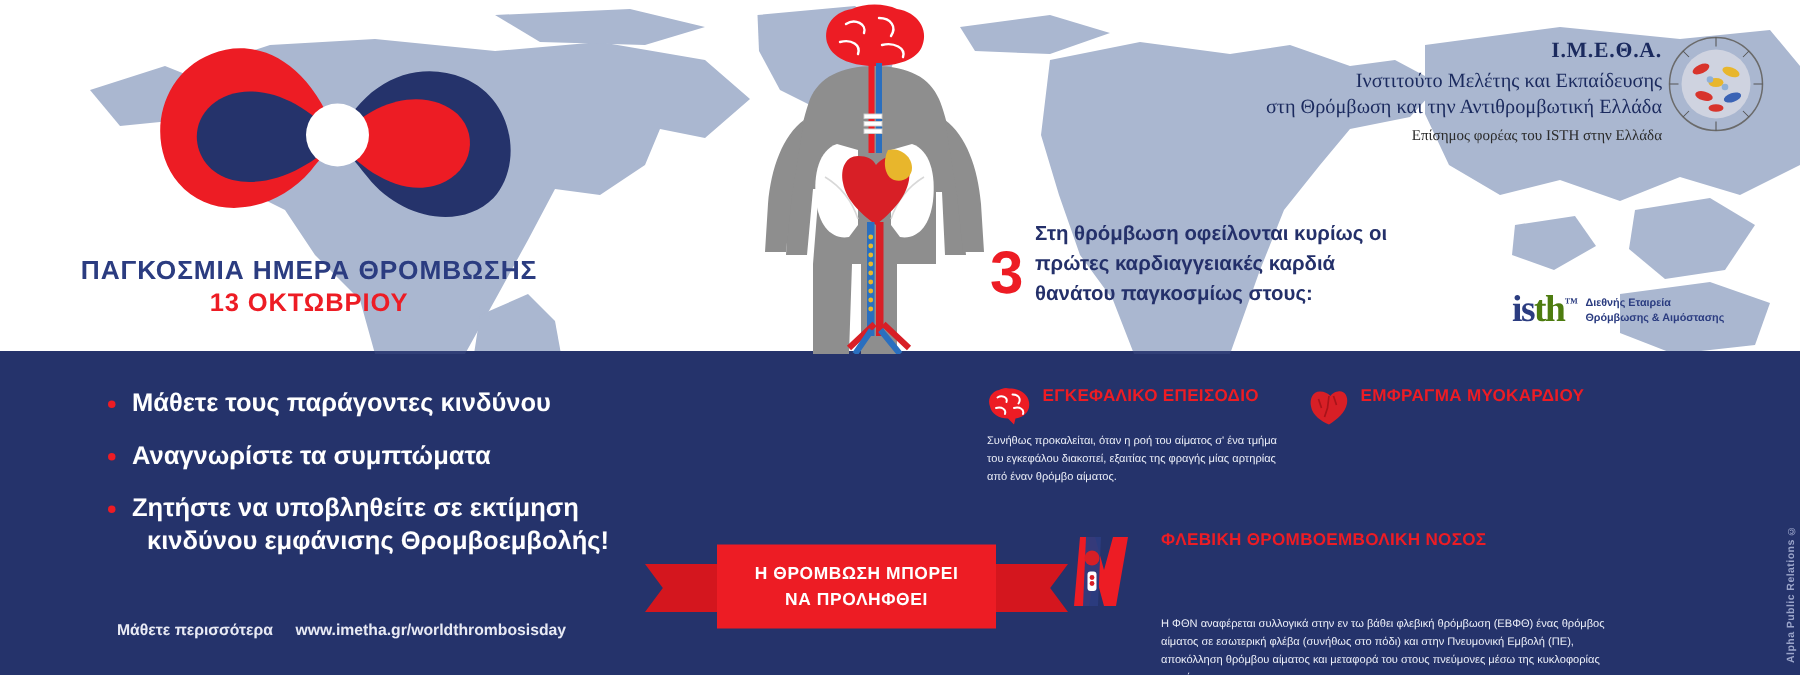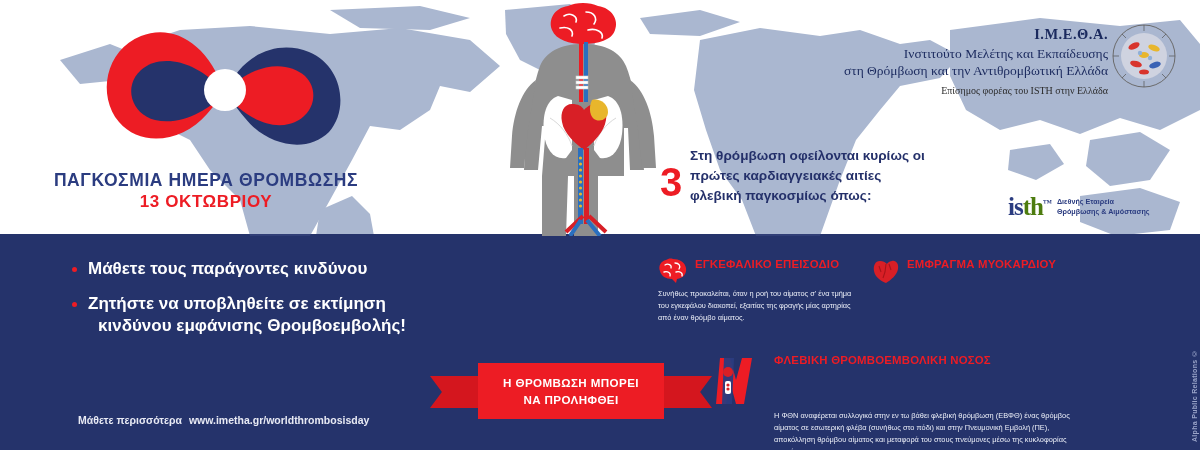--- a/index.html
+++ b/index.html
@@ -65,21 +65,21 @@
 
   
   .bullets { position:absolute; left:72px; top:258px; width:420px; }
   .bullet-row { display:flex; align-items:flex-start; margin-bottom:13px; }
   .dot { width:5px; height:5px; border-radius:50%; background:#ed1c24; margin-top:9px; margin-right:11px; flex:0 0 auto; }
   .bullet-text { color:#ffffff; font-weight:bold; font-size:17px; line-height:1.3; }
   .bullet-text .l2 { display:block; margin-left:10px; }
   .learn {
     position:absolute; left:78px; top:414px; color:#e8eaf4; font-size:10.5px; font-weight:bold;
   }
-  .learn .url { margin-left:4px; }
+  .learn .url { margin-left:12px; }
 
   
   .ribbon { position:absolute; left:430px; top:358px; width:282px; height:70px; }
   .ribbon-body {
     position:absolute; left:48px; top:5px; width:186px; height:56px; background:#ed1c24;
     display:flex; flex-direction:column; align-items:center; justify-content:center;
     color:#ffffff; font-weight:bold; font-size:11.6px; line-height:1.5; letter-spacing:.4px; z-index:3;
   }
   .ribbon-tail { position:absolute; top:18px; width:54px; height:32px; background:#d4161e; z-index:1; }
   .ribbon-tail.left { left:0px; clip-path:polygon(0 0,100% 0,100% 100%,0 100%,22% 50%); }
@@ -252,30 +252,36 @@
     <div class="isth-sub">
       <div>Διεθνής Εταιρεία</div>
       <div>Θρόμβωσης &amp; Αιμόστασης</div>
     </div>
   </div>
 
   <div class="stat">
     <div class="stat-big">3</div>
     <div class="stat-lines">
       <div>Στη θρόμβωση οφείλονται κυρίως οι</div>
-      <div>πρώτες καρδιαγγειακές αιτίες</div>
-      <div>φλεβική παγκοσμίως όπως:</div>
+      <div>πρώτες καρδιαγγειακές καρδιά</div>
+      <div>θανάτου παγκοσμίως στους:</div>
     </div>
   </div>
 
   <div class="bullets">
     <div class="bullet-row">
       <div class="dot"></div>
       <div class="bullet-text">
         <span>Μάθετε τους παράγοντες κινδύνου</span>
+      </div>
+    </div>
+    <div class="bullet-row">
+      <div class="dot"></div>
+      <div class="bullet-text">
+        <span>Αναγνωρίστε τα συμπτώματα</span>
       </div>
     </div>
     <div class="bullet-row">
       <div class="dot"></div>
       <div class="bullet-text">
         <span>Ζητήστε να υποβληθείτε σε εκτίμηση</span>
         <span class="l2">κινδύνου εμφάνισης Θρομβοεμβολής!</span>
       </div>
     </div>
   </div>

